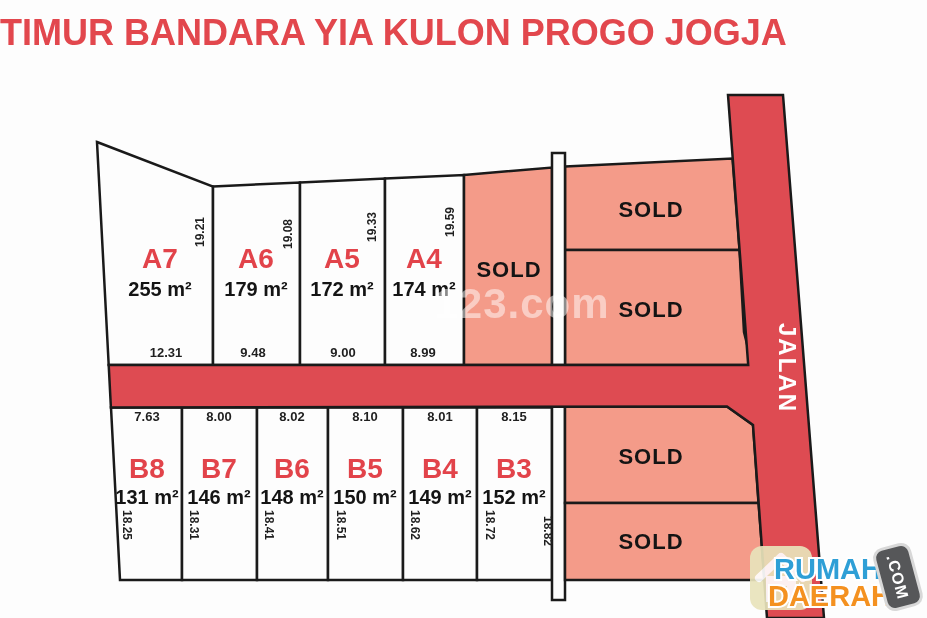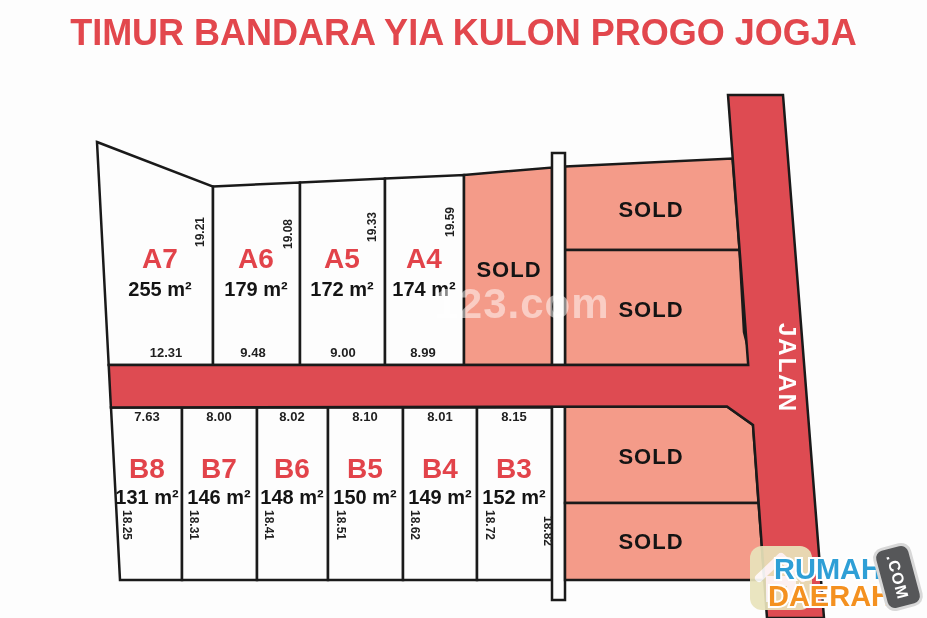--- a/index.html
+++ b/index.html
@@ -4,21 +4,21 @@
 <style>
   html,body{margin:0;padding:0;}
   body{
     width:927px;height:618px;overflow:hidden;
     background:#fdfdfd;
     font-family:"Liberation Sans",sans-serif;
   }
   .stage{position:relative;width:927px;height:618px;background:#fdfdfd;}
   .title{
     position:absolute;top:12px;left:0;width:100%;
-    text-align:center;
+    text-align:left;
     font-weight:bold;font-size:36px;letter-spacing:0;
     color:#e2474d;white-space:nowrap;
   }
   svg.plan{position:absolute;left:0;top:0;}
 
   .plot{fill:#fdfdfd;stroke:#1a1a1a;stroke-width:2.5;stroke-linejoin:miter;}
   .plot-sold{fill:#f49b89;stroke:#1a1a1a;stroke-width:2.5;stroke-linejoin:miter;}
   .strip{fill:#fdfdfd;stroke:#1a1a1a;stroke-width:2.5;}
   .road{fill:#de4b52;stroke:#1a1a1a;stroke-width:2.5;stroke-linejoin:miter;}
 

